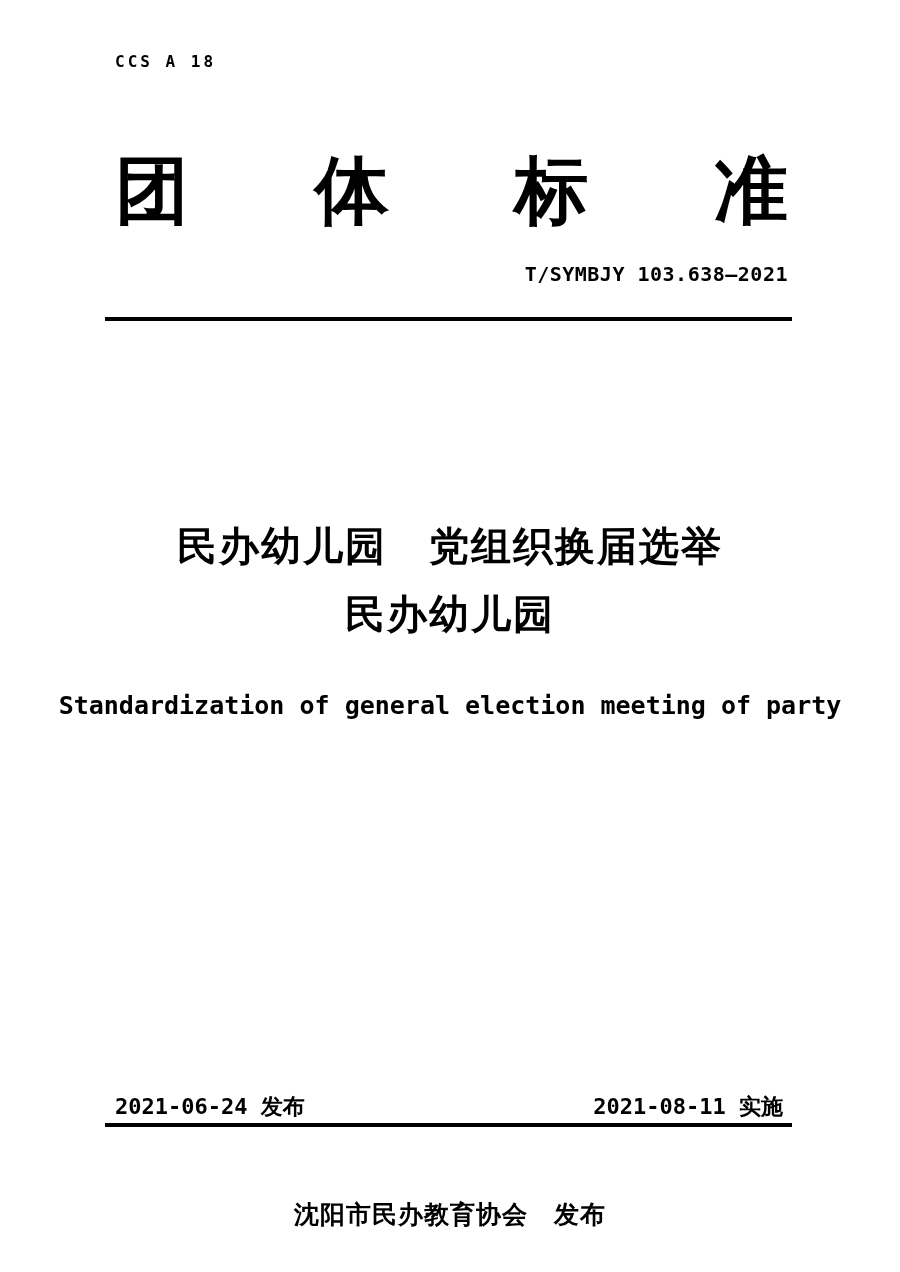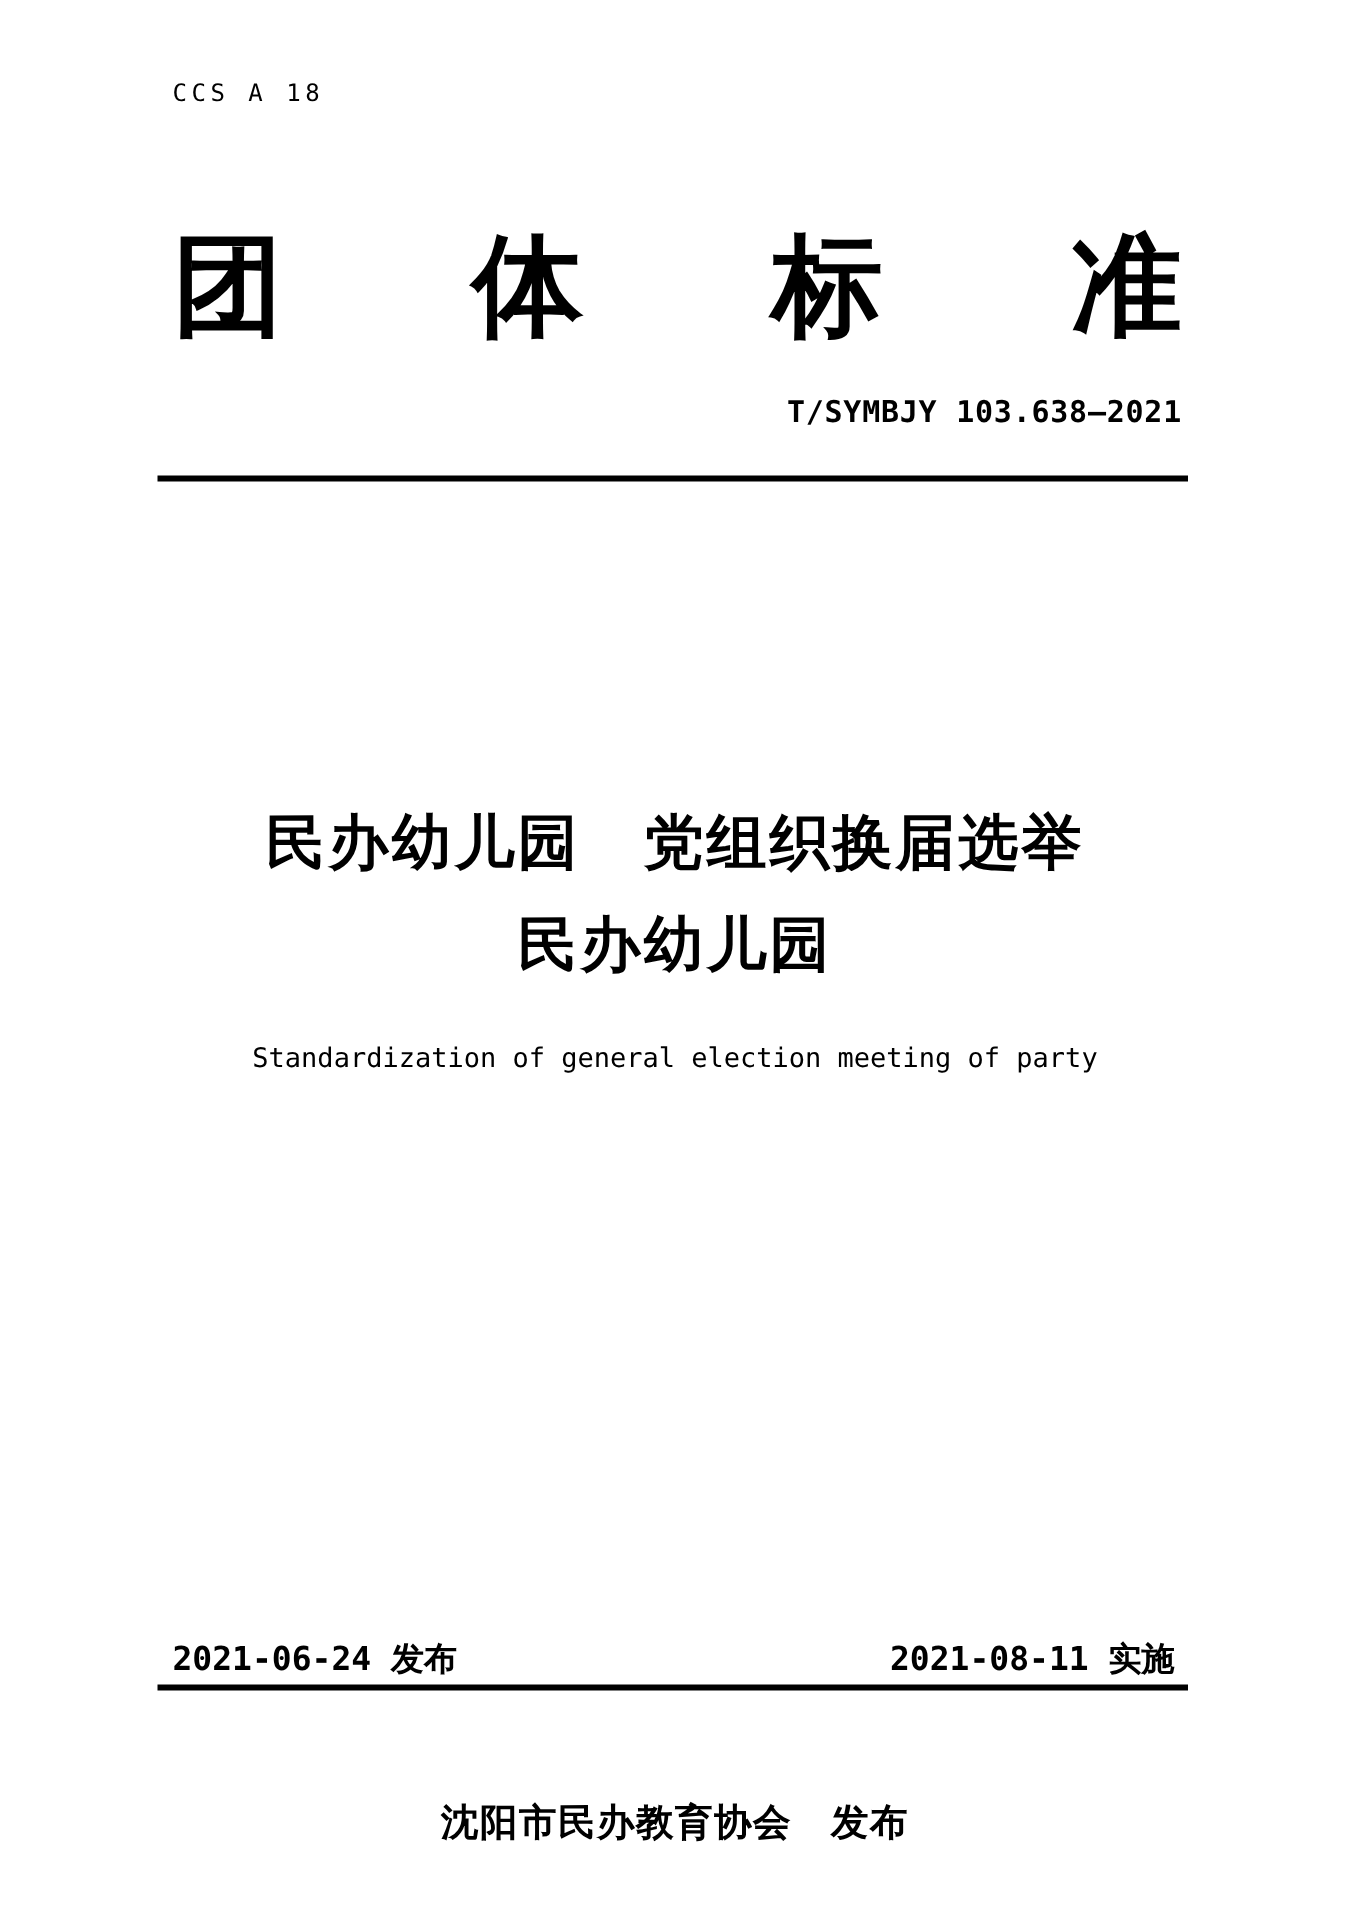--- a/index.html
+++ b/index.html
@@ -13,21 +13,21 @@
     color: #000000;
     overflow: hidden;
     font-family: "Liberation Sans", sans-serif;
   }
   .classification {
     position: absolute;
     left: 115px;
     top: 52px;
     font-family: "DejaVu Sans Mono", monospace;
     font-size: 16px;
-    font-weight: normal;
+    font-weight: bold;
     letter-spacing: 3px;
     white-space: nowrap;
   }
   .banner {
     position: absolute;
     left: 115px;
     right: 112px;
     top: 152px;
     display: flex;
     justify-content: space-between;
@@ -52,37 +52,37 @@
     left: 105px;
     width: 687px;
     height: 4px;
     background: #000000;
   }
   .rule-top { top: 317px; }
   .rule-bottom { top: 1123px; }
   .title-block {
     position: absolute;
     left: 0;
-    top: 528px;
+    top: 512px;
     width: 100%;
     text-align: center;
     font-size: 40px;
     font-weight: bold;
     line-height: 68px;
     letter-spacing: 2px;
   }
   .english-block {
     position: absolute;
     left: 0;
     top: 682px;
     width: 100%;
     text-align: center;
     font-family: "DejaVu Sans Mono", monospace;
-    font-size: 18px;
-    font-weight: normal;
+    font-size: 25px;
+    font-weight: bold;
     line-height: 48px;
     color: #000000;
   }
   .dates-row {
     position: absolute;
     left: 115px;
     right: 117px;
     top: 1094px;
     display: flex;
     justify-content: space-between;

